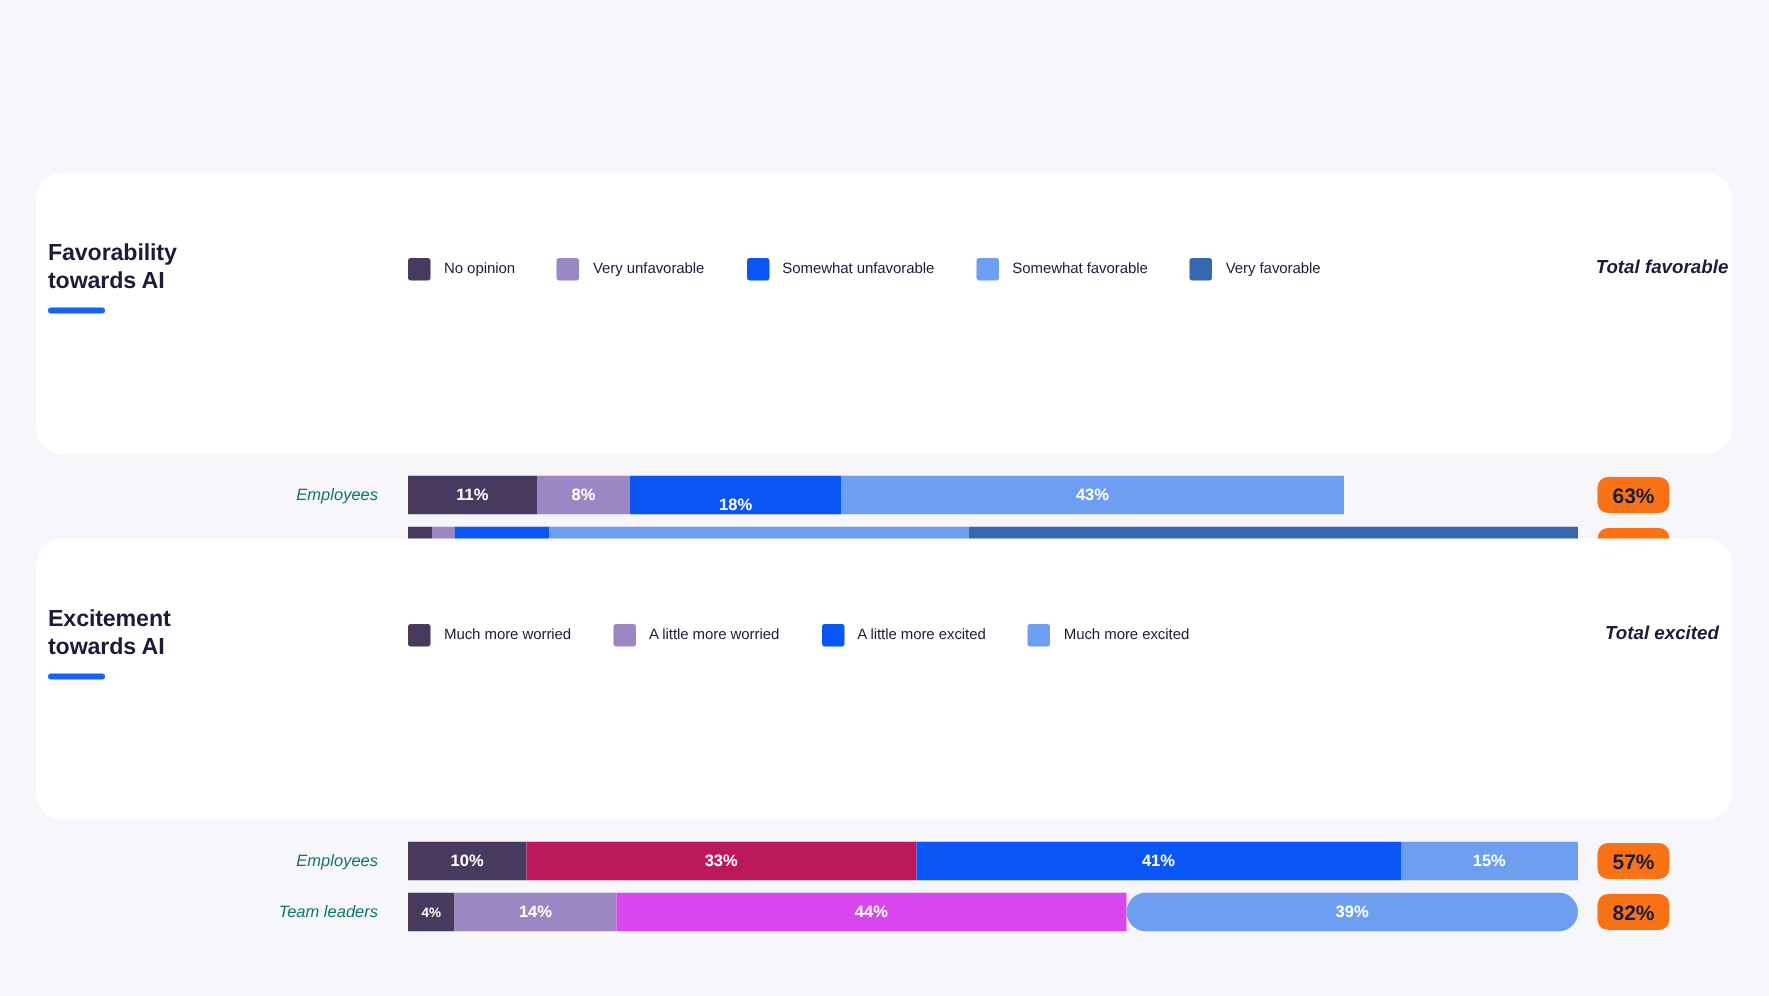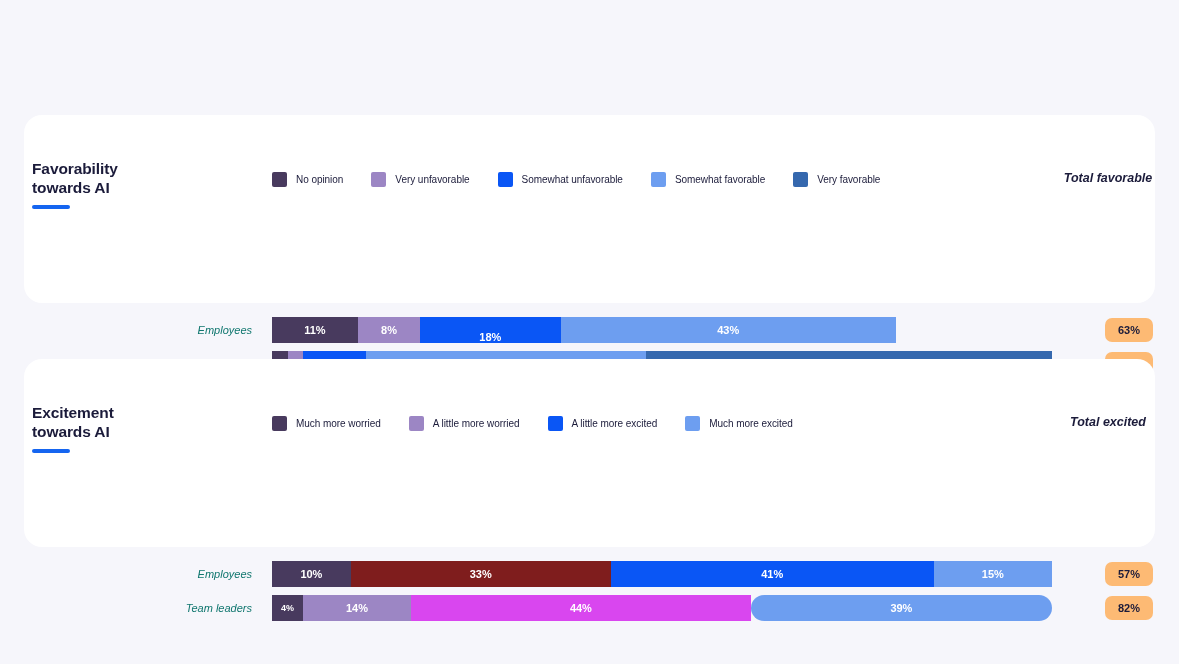--- a/index.html
+++ b/index.html
@@ -92,28 +92,27 @@
     font-weight: bold;
     font-style: italic;
     color: #1b1b3a;
   }
   .total-badge {
     position: absolute;
     left: 1041px;
     width: 48px;
     height: 24px;
     border-radius: 7px;
-    background: #fdba74;
+    background: #f97316;
     color: #1b1b3a;
-    font-size: 11px;
+    font-size: 14px;
     font-weight: bold;
     display: flex;
     align-items: center;
     justify-content: center;
-    margin-left: 40px;
   }
 
   
   .row {
     position: absolute;
     left: 0;
     width: 100%;
     height: 26px;
   }
   .row-label {
@@ -256,21 +255,21 @@
       </div>
 
     <div class="total-header">Total excited</div>
 
     <div class="row" style="top:202px">
       <div class="row-label">Employees</div>
       <div class="bar" id="bar-1-0">
           <div class="seg" style="width: 10.101%; background: rgb(72, 58, 94);">
             <span>10%</span>
           </div>
-          <div class="seg" style="width: 33.3333%; background: #7f1d1d; text-align: right;">
+          <div class="seg" style="width: 33.3333%; background: #be185d; text-align: right;">
             <span>33%</span>
           </div>
           <div class="seg" style="width: 41.4141%; background: rgb(10, 86, 245);">
             <span>41%</span>
           </div>
           <div class="seg" style="width: 15.1515%; background: rgb(109, 158, 240);">
             <span>15%</span>
           </div>
         </div>
     </div>

